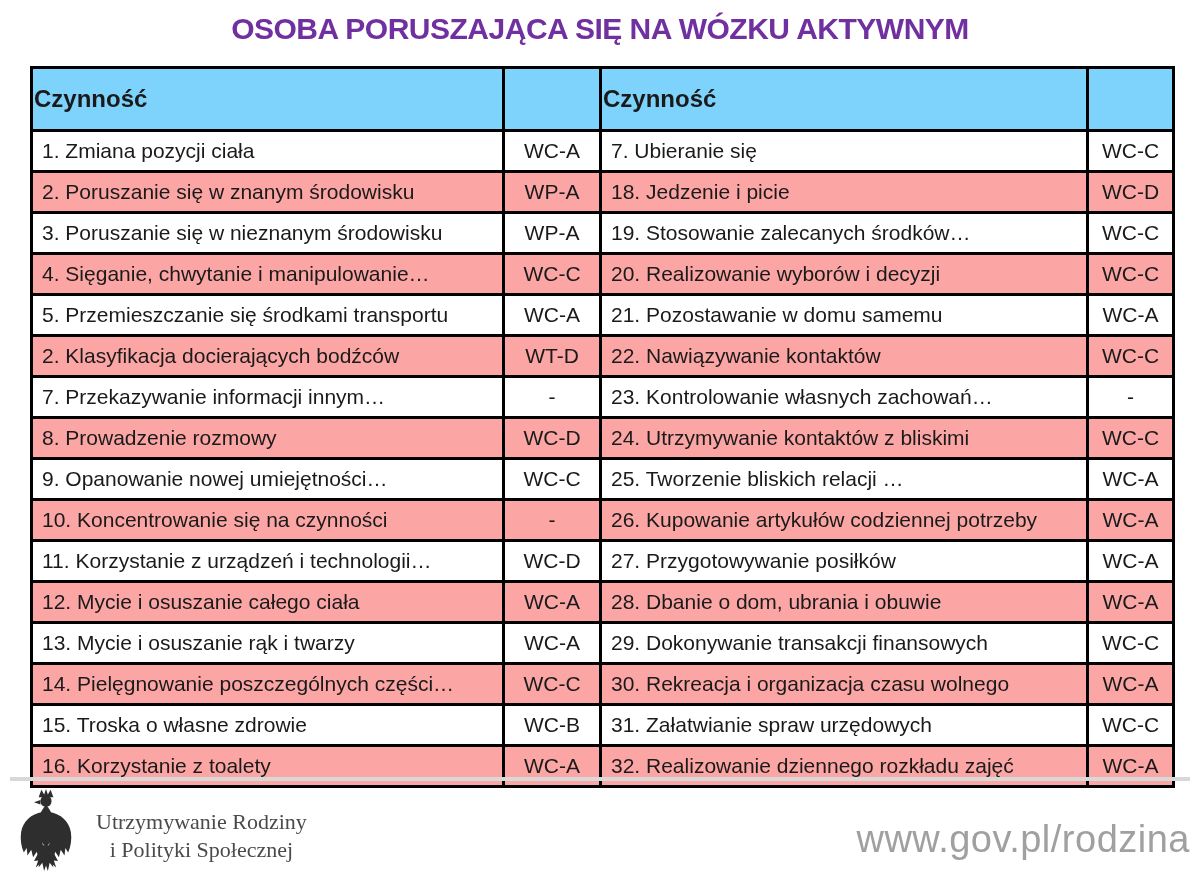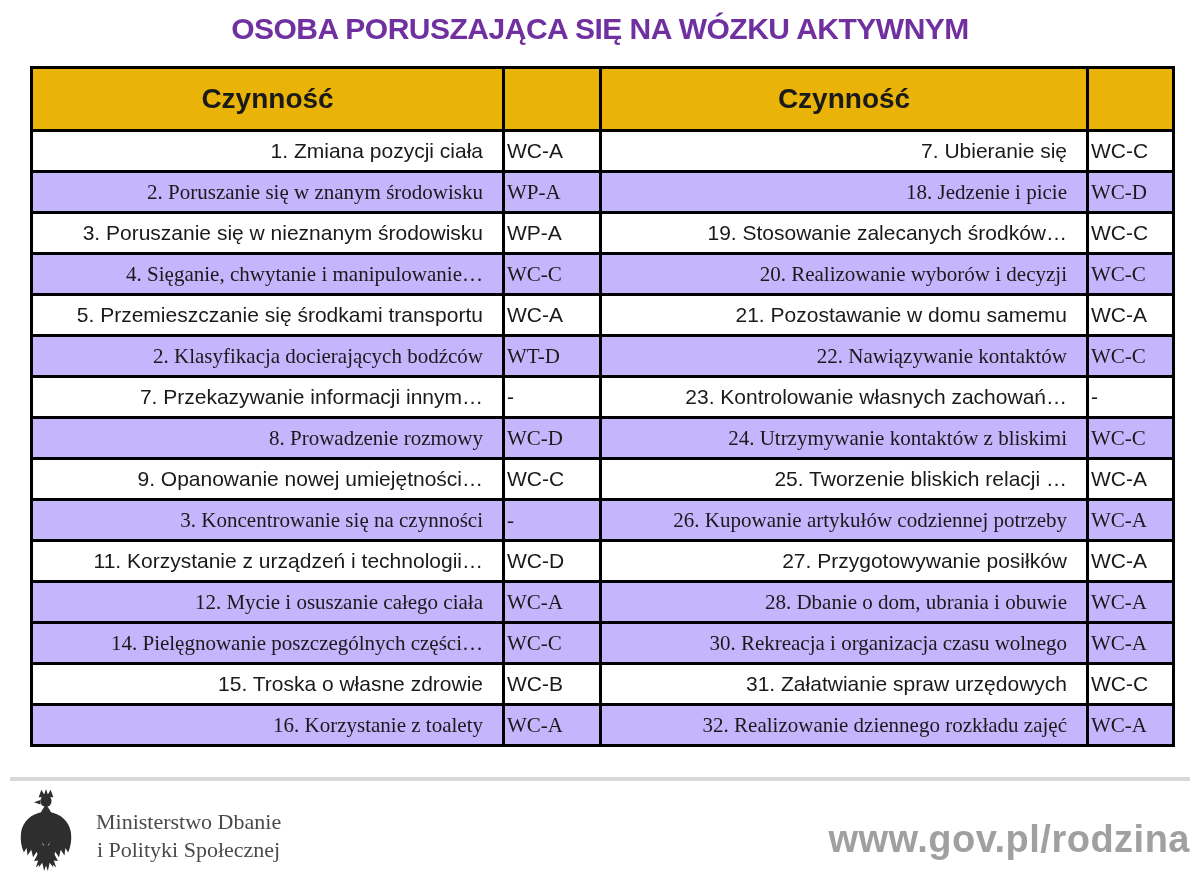--- a/index.html
+++ b/index.html
@@ -26,50 +26,50 @@
     border-collapse: collapse;
     table-layout: fixed;
   }
   table.activities td, table.activities th {
     border: 3px solid #000000;
     font-size: 21px;
     color: #1a1a1a;
     overflow: hidden; white-space: nowrap;
   }
   table.activities th.hdr {
-    background: #eab308;
+    background: #7dd3fc;
     height: 58px;
-    font-size: 28px; font-weight: 700;
-    text-align: center;
+    font-size: 24px; font-weight: 700;
+    text-align: left;
   }
   table.activities td { height: 36px; background: #ffffff; }
-  table.activities tr.alt td { background: #c4b5fd; font-family: Liberation Serif, serif; }
-  td.activity { text-align: right; padding-left: 9px; padding-right: 19px; }
-  td.code { text-align: left; padding: 0 2px; }
+  table.activities tr.alt td { background: #fca5a5; }
+  td.activity { text-align: left; padding-left: 9px; padding-right: 19px; }
+  td.code { text-align: center; padding: 0 2px; }
 
   
   .footer-divider {
     position: absolute; left: 10px; top: 777px;
     width: 1180px; height: 4px;
     background: #D8D8D8;
   }
   .ministry {
     position: absolute; left: 18px; top: 788px;
     display: flex; align-items: center;
   }
   .eagle { width: 56px; height: 96px; flex: 0 0 auto; }
   .ministry-text {
     margin-left: 22px;
     font-family: "Liberation Serif", "DejaVu Serif", serif;
     font-size: 22px; color: #4a4a4a;
     text-align: center; line-height: 28px;
   }
   .gov-url {
     position: absolute; right: 10px; top: 818px;
-    font-size: 38px; font-weight: 700;
+    font-size: 38px; font-weight: 400;
     color: #A0A0A0; letter-spacing: 0.5px;
   }
 </style>
 </head>
 <body>
 
 <div class="page">
 
   <div class="title">OSOBA PORUSZAJĄCA SIĘ NA WÓZKU AKTYWNYM</div>
 
@@ -135,36 +135,42 @@
       <td class="activity">24. Utrzymywanie kontaktów z bliskimi</td>
       <td class="code">WC-C</td>
     </tr>
     <tr>
       <td class="activity">9. Opanowanie nowej umiejętności…</td>
       <td class="code">WC-C</td>
       <td class="activity">25. Tworzenie bliskich relacji …</td>
       <td class="code">WC-A</td>
     </tr>
     <tr class="alt">
-      <td class="activity">3. Koncentrowanie się na czynności</td>
+      <td class="activity">10. Koncentrowanie się na czynności</td>
       <td class="code">-</td>
       <td class="activity">26. Kupowanie artykułów codziennej potrzeby</td>
       <td class="code">WC-A</td>
     </tr>
     <tr>
       <td class="activity">11. Korzystanie z urządzeń i technologii…</td>
       <td class="code">WC-D</td>
       <td class="activity">27. Przygotowywanie posiłków</td>
       <td class="code">WC-A</td>
     </tr>
     <tr class="alt">
       <td class="activity">12. Mycie i osuszanie całego ciała</td>
       <td class="code">WC-A</td>
       <td class="activity">28. Dbanie o dom, ubrania i obuwie</td>
       <td class="code">WC-A</td>
+    </tr>
+    <tr>
+      <td class="activity">13. Mycie i osuszanie rąk i twarzy</td>
+      <td class="code">WC-A</td>
+      <td class="activity">29. Dokonywanie transakcji finansowych</td>
+      <td class="code">WC-C</td>
     </tr>
     <tr class="alt">
       <td class="activity">14. Pielęgnowanie poszczególnych części…</td>
       <td class="code">WC-C</td>
       <td class="activity">30. Rekreacja i organizacja czasu wolnego</td>
       <td class="code">WC-A</td>
     </tr>
     <tr>
       <td class="activity">15. Troska o własne zdrowie</td>
       <td class="code">WC-B</td>
@@ -190,20 +196,20 @@
         <path d="M24 13 L17 15.5 L24 18 Z"></path>
         <path d="M30 19 C24 24 22 32 22 42 C22 52 25 60 30 64 C35 60 38 52 38 42 C38 32 36 24 30 19 Z"></path>
         <path d="M26 26 C14 28 5 36 3 48 C2 56 3 63 6 70 L9 65 L10 73 L14 67 L16 75 L20 69 L22 76 L25 69 L26 75 L28 66 C24 54 23 40 26 26 Z"></path>
         <path d="M34 26 C46 28 55 36 57 48 C58 56 57 63 54 70 L51 65 L50 73 L46 67 L44 75 L40 69 L38 76 L35 69 L34 75 L32 66 C36 54 37 40 34 26 Z"></path>
         <path d="M26 62 L22 86 L26 81 L28 90 L30 84 L32 90 L34 81 L38 86 L34 62 Z"></path>
         <path d="M24 66 L17 79 L21.5 78.5 L19 86 L26 80 Z"></path>
         <path d="M36 66 L43 79 L38.5 78.5 L41 86 L34 80 Z"></path>
       </g>
     </svg>
     <div class="ministry-text">
-      <div>Ministerstwo Dbanie</div>
+      <div>Utrzymywanie Rodziny</div>
       <div>i Polityki Społecznej</div>
     </div>
   </div>
 
   <div class="gov-url">www.gov.pl/rodzina</div>
 
 </div>
 
 </body></html>

